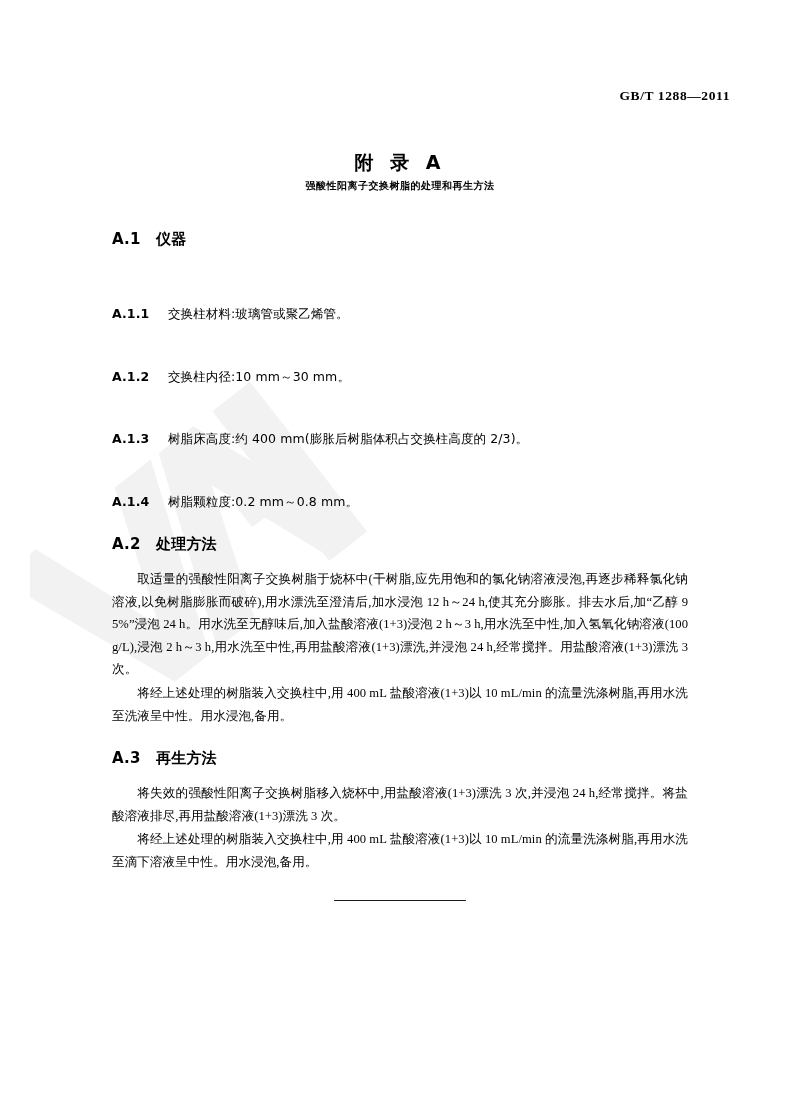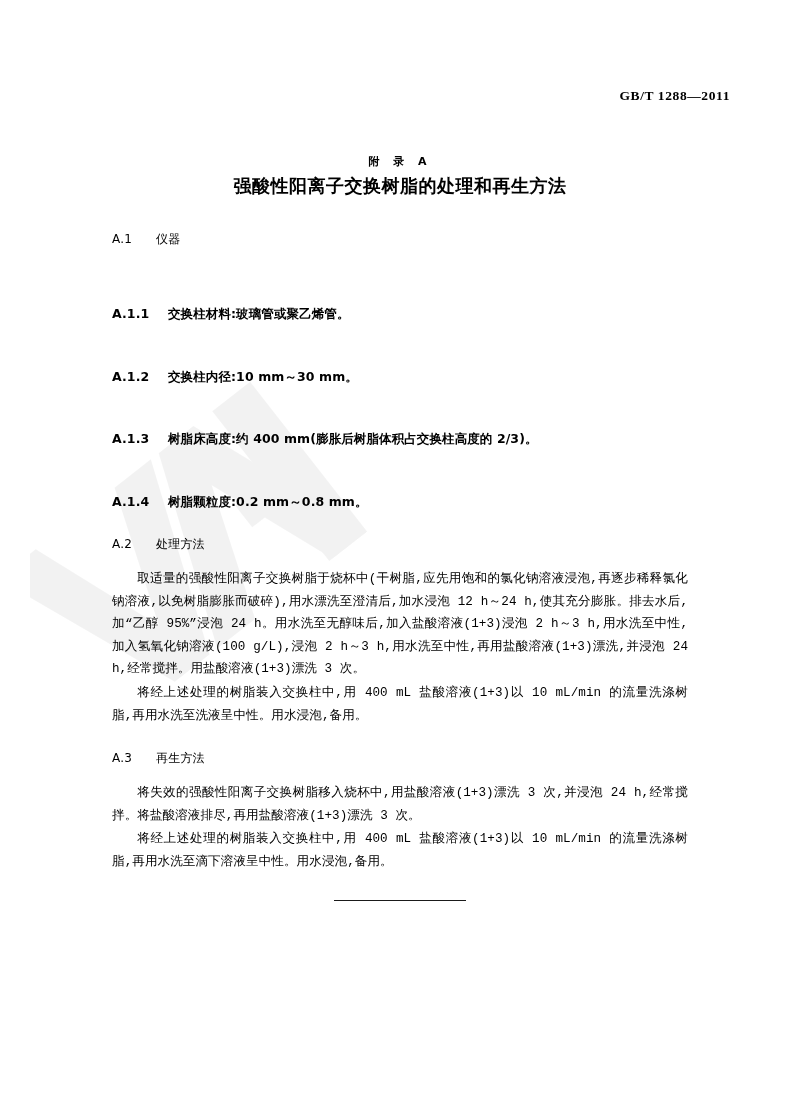--- a/index.html
+++ b/index.html
@@ -64,44 +64,44 @@
   }
 
   
   .annex-title-block {
     text-align: center;
     margin-bottom: 32px;
   }
   .annex-label {
     font-family: "DejaVu Sans", "Liberation Sans", sans-serif;
     font-weight: bold;
-    font-size: 11px;
+    font-size: 19px;
     letter-spacing: 5px;
     line-height: 24px;
   }
   .annex-kind {
     font-family: "DejaVu Sans", "Liberation Sans", sans-serif;
     font-weight: bold;
     font-size: 13px;
     line-height: 24px;
     letter-spacing: 0.5px;
   }
   .annex-name {
     font-family: "DejaVu Sans", "Liberation Sans", sans-serif;
     font-weight: bold;
-    font-size: 18px;
+    font-size: 10px;
     line-height: 24px;
     letter-spacing: 0.5px;
   }
 
   
   .section-heading {
     font-family: "DejaVu Sans", "Liberation Sans", sans-serif;
-    font-weight: normal;
-    font-size: 12px;
+    font-weight: bold;
+    font-size: 15px;
     line-height: 19px;
     margin-top: 22px;
     margin-bottom: 14px;
     letter-spacing: 0.2px;
   }
   .section-heading .num {
     display: inline-block;
     min-width: 44px;
   }
 
@@ -113,26 +113,26 @@
     letter-spacing: 0.1px;
     white-space: nowrap;
   }
   .clause .num {
     font-weight: bold;
     display: inline-block;
     min-width: 56px;
     margin-top: 40px;
   }
   .clause .txt {
-    font-weight: bold;
+    font-weight: normal;
   }
 
   
   .para {
-    font-family: Liberation Mono, monospace;
+    font-family: Liberation Serif, serif;
     font-size: 12.6px;
     line-height: 22.6px;
     text-align: justify;
     text-justify: inter-ideograph;
     text-indent: 2em;
     margin: 0 0 1px 0;
     letter-spacing: 0.05px;
     word-break: break-all;
   }
 

